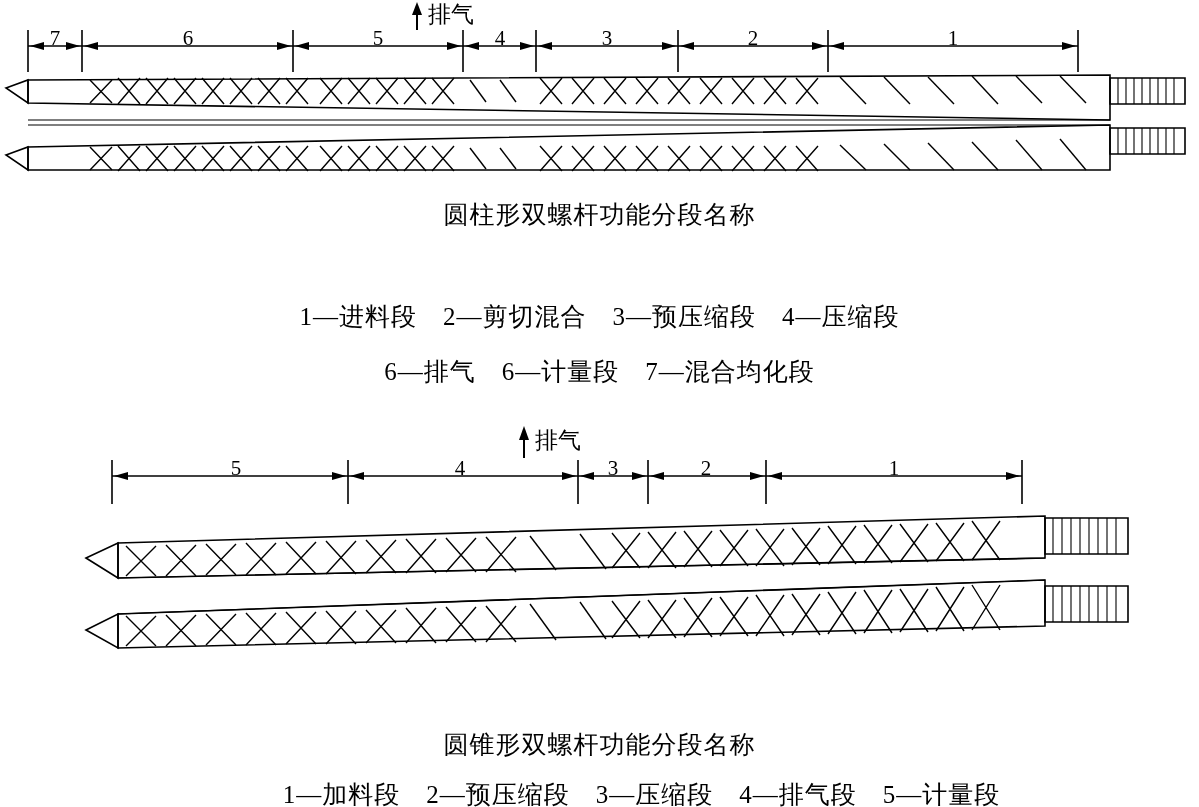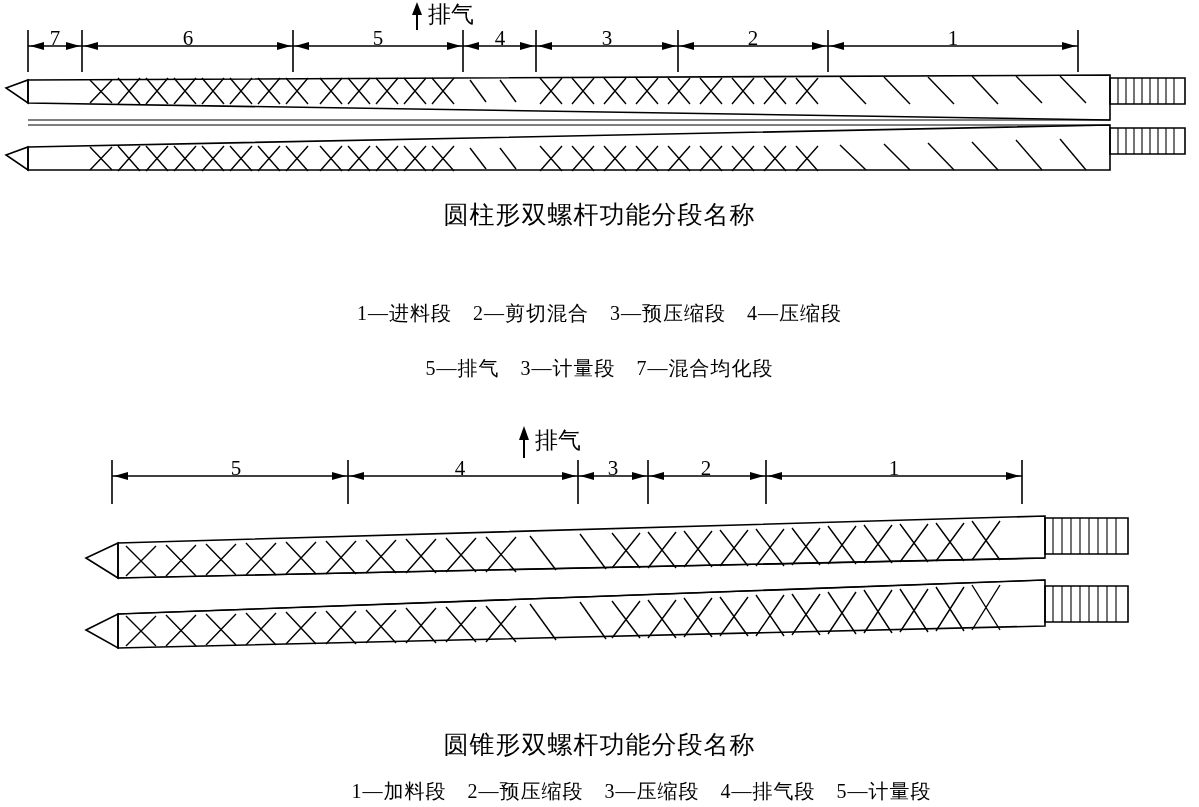--- a/index.html
+++ b/index.html
@@ -28,21 +28,21 @@
     text-align: center;
     font-size: 25px;
     letter-spacing: 1px;
     color: #000;
     font-family: Liberation Serif, serif;
   }
   .legend {
     position: absolute;
     width: 100%;
     text-align: center;
-    font-size: 20px;
+    font-size: 25px;
     letter-spacing: 1px;
     color: #000;
   }
   #caption-top { top: 198px; }
   #legend-top-1 { top: 300px; }
   #legend-top-2 { top: 355px; }
   #caption-bottom { top: 728px; }
   #legend-bottom { top: 778px; padding-left: 42px; }
   svg { display: block; }
   text {
@@ -206,21 +206,21 @@
       <text class="seg-num" x="753" y="45">2</text>
       <text class="seg-num" x="953" y="45">1</text>
     </g>
 
     <text class="vent-label" x="428" y="22">排气</text>
   </svg>
 
   <div class="caption" id="caption-top">圆柱形双螺杆功能分段名称</div>
 
   <div class="legend" id="legend-top-1">1—进料段　2—剪切混合　3—预压缩段　4—压缩段</div>
-  <div class="legend" id="legend-top-2">5—排气　3—计量段　7—混合均化段</div>
+  <div class="legend" id="legend-top-2">6—排气　6—计量段　7—混合均化段</div>
 
   <svg width="1199" height="250" viewBox="0 0 1199 250" style="position:absolute;left:0;top:418px;">
     <g stroke="#000" fill="none" stroke-width="1.6">
 
       <g stroke-width="2">
         <line x1="524" y1="40" x2="524" y2="12"></line>
         <polygon points="524,8 519,22 529,22" fill="#000" stroke="none"></polygon>
       </g>
 
       <g>

